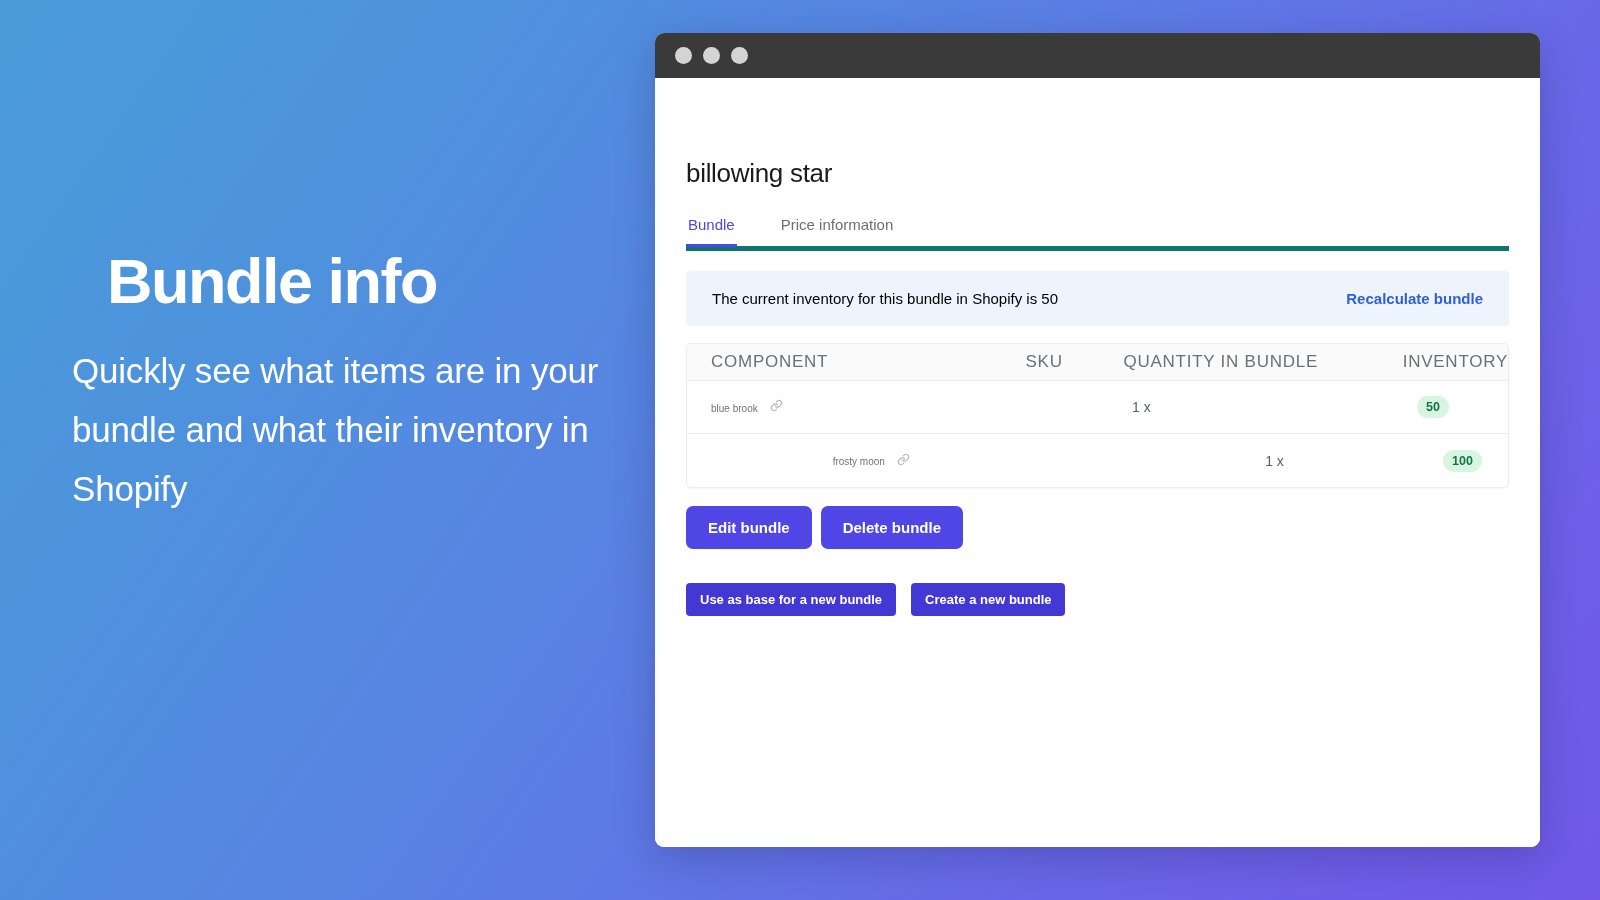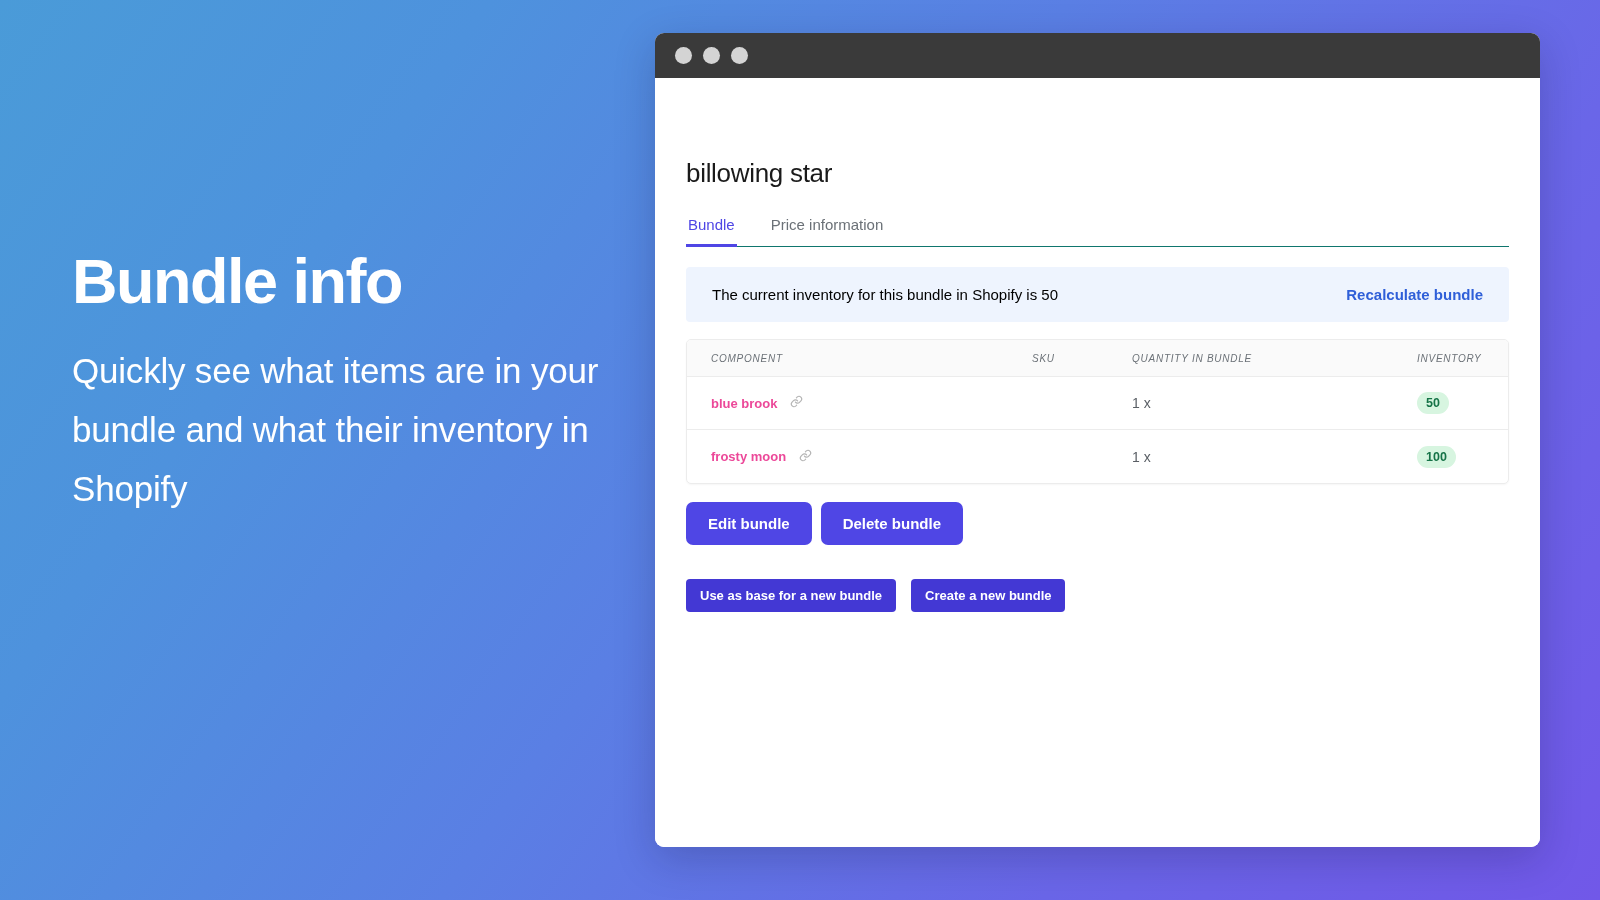--- a/index.html
+++ b/index.html
@@ -8,21 +8,21 @@
     font-family:"Liberation Sans", sans-serif;
     background:linear-gradient(125deg,#4a9bd8 0%,#4e92dd 22%,#5a7fe4 48%,#6a66e8 75%,#7158e8 100%);
     overflow:hidden;
     position:relative;
   }
 
   
   .promo { position:absolute; left:72px; top:248px; width:540px; }
   .promo-title {
     font-size:63px; font-weight:bold; color:#ffffff;
-    letter-spacing:-1.5px; line-height:1.05;
+    letter-spacing:-1.5px; line-height:1.05;margin-left:35px;
   }
   .promo-sub {
     margin-top:28px; font-size:35px; color:#ffffff;
     line-height:1.68; font-weight:400; letter-spacing:-0.2px;
   }
 
   
   .window {
     position:absolute; left:655px; top:33px; width:885px; height:814px;
     border-radius:9px; overflow:hidden;
@@ -36,21 +36,21 @@
   .dot { width:17px; height:17px; border-radius:50%; background:#d4d4d4; }
 
   .content { padding:0 31px; background:#fff; height:876px; }
 
   .page-title {
     font-size:26px; color:#1a1a1a; font-weight:400;
     padding-top:80px; letter-spacing:-0.3px;
   }
 
   
-  .tabs { display:flex; gap:32px; margin-top:27px; border-bottom:1px solid #0f766e; }
+  .tabs { display:flex; gap:42px; margin-top:27px; border-bottom:5px solid #0f766e; }
   .tab {
     font-size:15px; color:#6b7177; padding:0 2px 11px 2px;
     border-bottom:3px solid transparent; margin-bottom:-1px; cursor:pointer;
   }
   .tab.active { color:#4f46e5; border-bottom-color:#4f46e5; font-weight:400; }
 
   
   .banner {
     margin-top:20px; background:#eef4fe; border-radius:4px;
     height:55px; display:flex; align-items:center; justify-content:space-between;
@@ -62,30 +62,30 @@
   
   .table {
     margin-top:17px; border:1px solid #ececec; border-radius:5px;
     overflow:hidden; box-shadow:0 1px 2px rgba(0,0,0,.04);
   }
   .thead {
     display:flex; align-items:center; height:37px;
     background:#fafafa; border-bottom:1px solid #ececec;
   }
   .tr { display:flex; align-items:center; height:53px; border-bottom:1px solid #ececec; }
-  .tr:last-child { border-bottom:none; }
+  .tr:last-child { border-bottom:none;text-align:center; }
   .th {
-    font-size:10px; color:#6b7177; letter-spacing:.75px; text-transform:uppercase;font-style:italic;
+    font-size:17px; color:#6b7177; letter-spacing:.75px; text-transform:uppercase;
   }
   .c1 { width:345px; padding-left:24px; }
   .c2 { width:100px; }
   .c3 { width:285px; }
   .c4 { flex:1; }
 
-  .comp-name { font-size:13px; color:#ec4899; font-weight:bold; }
+  .comp-name { font-size:10px; color:#737373; font-weight:normal; }
   .link-icon { display:inline-block; margin-left:8px; color:#b5b5b5; vertical-align:middle; }
   .qty { font-size:14px; color:#5a5f65; }
   .badge {
     display:inline-block; background:#d7f5e0; color:#157347;
     font-size:12.5px; font-weight:bold; border-radius:11px; padding:4px 9px;
   }
 
   
   .btn-row { display:flex; margin-top:18px; }
   .btn-primary {

